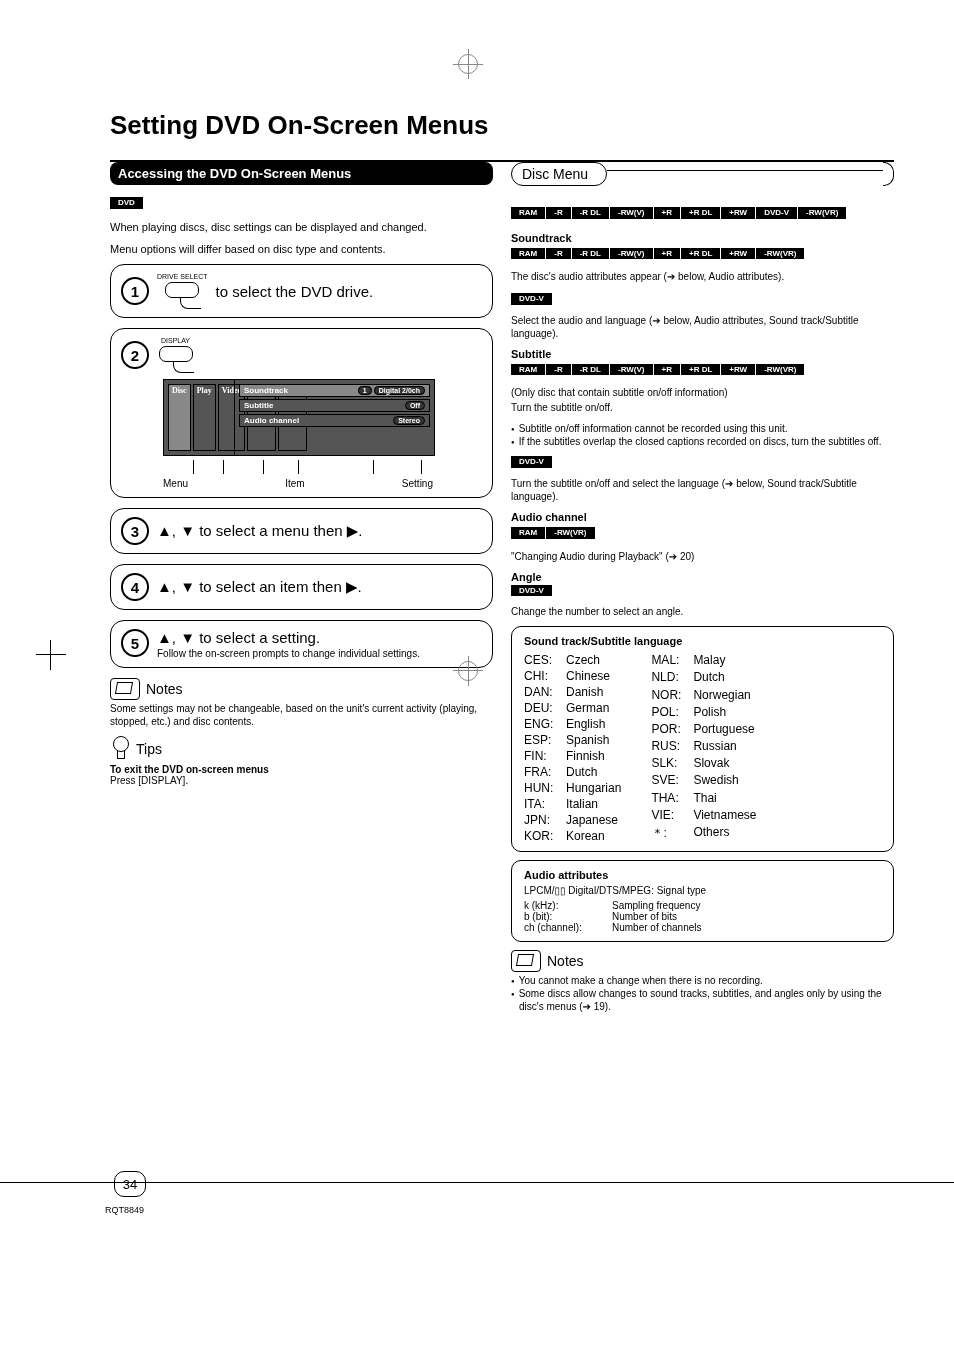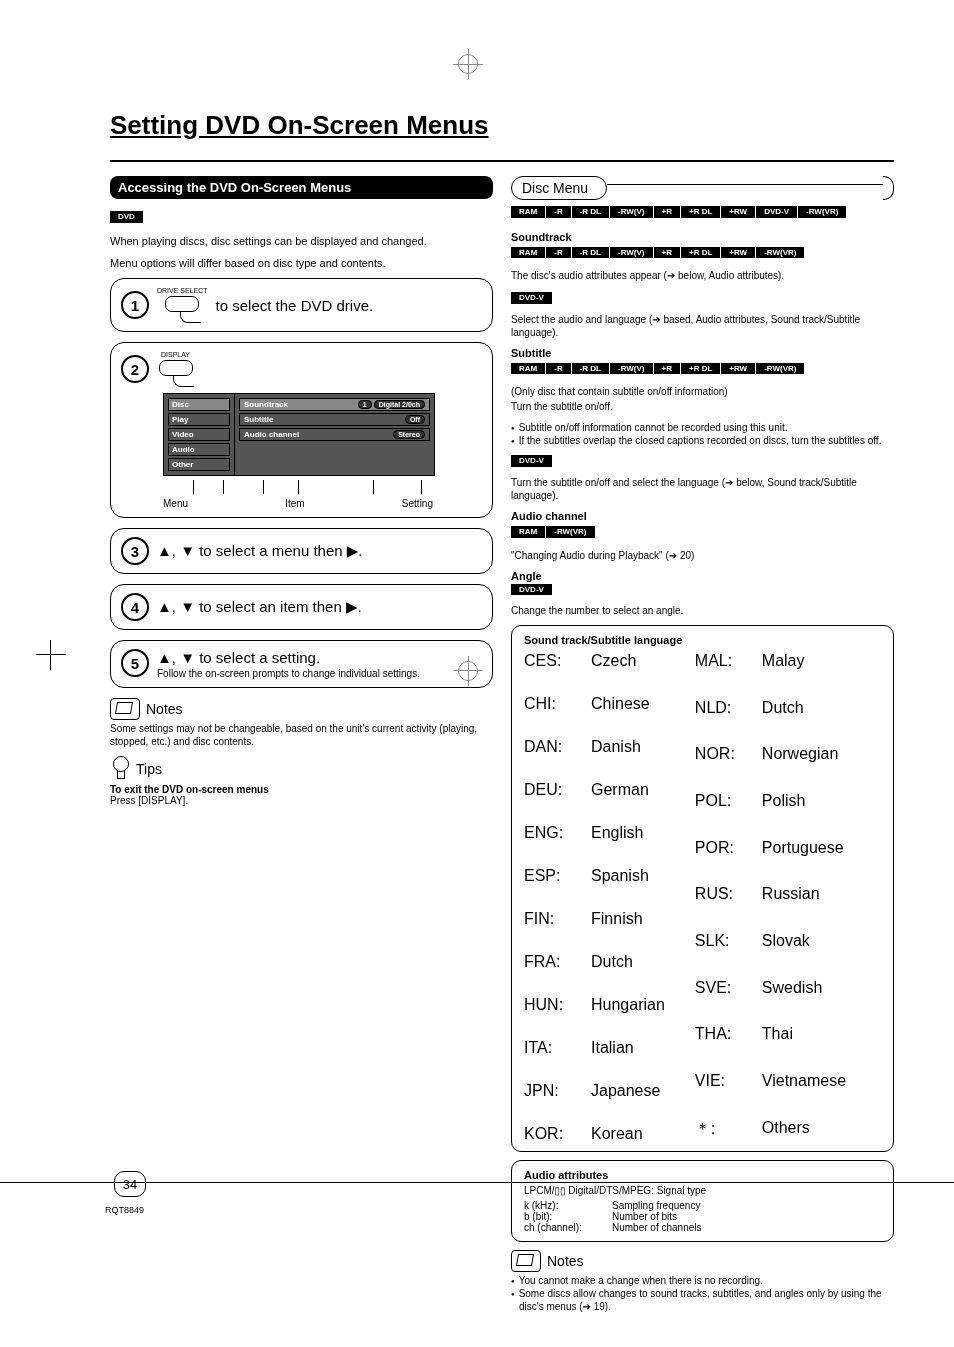--- a/index.html
+++ b/index.html
@@ -30,22 +30,20 @@
     content: ""; position: absolute; background: #888;
   }
   .crop-circle::before { width: 30px; height: 1px; }
   .crop-circle::after { width: 1px; height: 30px; }
   .crop-bottom { position: absolute; bottom: 60px; left: 458px; }
   .main-title {
     font-size: 26px;
     font-weight: bold;
     border-bottom: 2px solid #000;
     padding-bottom: 19px;
-    margin-bottom: 14px;
-    text-decoration: underline;
   }
   .columns {
     display: flex;
     gap: 18px;
   }
   .col {
     flex: 1;
     min-width: 0;
   }
   .black-bar {
@@ -110,23 +108,24 @@
   .osd {
     border: 1.5px solid #000;
     background: #555;
     padding: 0;
     margin: 6px 0 4px 42px;
     width: 270px;
   }
   .osd-row { display: flex; }
   .osd-left {
     width: 62px;
-    display: flex; flex-direction: column;
+    display: flex; flex-direction: row;
     padding: 4px;
     gap: 2px;
+    font-family: Liberation Serif, serif;
   }
   .osd-tab {
     border: 1.5px solid #000;
     color: #fff;
     font-size: 8px;
     font-weight: bold;
     padding: 1px 3px;
     background: #555;
   }
   .osd-tab.active { background: #888; }
@@ -197,21 +196,21 @@
     border: 1px solid #000;
     border-top: none;
   }
   .section-hdr {
     font-size: 14px; margin: 8px 0 2px 0;
     display: flex; align-items: center;
   }
   .sub-hdr { font-weight: bold; font-size: 11px; margin-top: 6px; }
   .pill-title {
     display: flex; align-items: center;
-    margin-bottom: 2px;
+    margin-bottom: 17px;
   }
   .pill-title .inner {
     border: 1px solid #000;
     border-radius: 14px;
     padding: 3px 18px 3px 10px;
     font-size: 14px;
     flex: 0 0 auto;
   }
   .pill-title .cap {
     width: 10px;
@@ -221,21 +220,21 @@
     border-radius: 0 10px 10px 0;
     height: 22px;
   }
   .box {
     border: 1px solid #000;
     border-radius: 10px;
     padding: 8px 12px;
     margin: 8px 0;
   }
   .lang-table { display: flex; gap: 30px; }
-  .lang-col { display: grid; grid-template-columns: 42px 1fr; row-gap: 2px; font-size: 16px; gap: 25px; }
+  .lang-col { display: grid; grid-template-columns: 42px 1fr; row-gap: 2px; font-size: 12px; }
   .attr-row { display: flex; font-size: 10px; }
   .attr-row .k { width: 88px; }
   ul.bullets { list-style: none; padding: 0; margin: 2px 0 6px 0; }
   ul.bullets li::before { content: "\25CF"; font-size: 6px; margin-right: 4px; position: relative; top: -1px; }
   ul.bullets li { font-size: 10px; line-height: 1.3; padding-left: 8px; text-indent: -8px; }
   .arrow { font-family: Arial; }
   .page-num {
     position: absolute;
     bottom: 150px;
     left: 114px;
@@ -386,21 +385,21 @@
         <span style="flex:1;border-top:1px solid #000;margin-top:-8px;"></span>
         <span class="cap"></span>
       </div>
 
       <div class="tag-row" id="top-tags"><span class="tag">RAM</span><span class="tag">-R</span><span class="tag">-R DL</span><span class="tag">-RW(V)</span><span class="tag">+R</span><span class="tag">+R DL</span><span class="tag">+RW</span><span class="tag">DVD-V</span><span class="tag">-RW(VR)</span></div>
 
       <div class="sub-hdr">Soundtrack</div>
       <div class="tag-row" id="st-tags"><span class="tag">RAM</span><span class="tag">-R</span><span class="tag">-R DL</span><span class="tag">-RW(V)</span><span class="tag">+R</span><span class="tag">+R DL</span><span class="tag">+RW</span><span class="tag">-RW(VR)</span></div>
       <p style="font-size:10px;">The disc's audio attributes appear (➔ below, Audio attributes).</p>
       <span class="tag">DVD-V</span>
-      <p style="font-size:10px;">Select the audio and language (➔ based, Audio attributes, Sound track/Subtitle language).</p>
+      <p style="font-size:10px;">Select the audio and language (➔ below, Audio attributes, Sound track/Subtitle language).</p>
 
       <div class="sub-hdr">Subtitle</div>
       <div class="tag-row" id="sub-tags"><span class="tag">RAM</span><span class="tag">-R</span><span class="tag">-R DL</span><span class="tag">-RW(V)</span><span class="tag">+R</span><span class="tag">+R DL</span><span class="tag">+RW</span><span class="tag">-RW(VR)</span></div>
       <p style="font-size:10px;margin-bottom:0;">(Only disc that contain subtitle on/off information)</p>
       <p style="font-size:10px;">Turn the subtitle on/off.</p>
       <ul class="bullets" id="sub-bullets">
           <li>Subtitle on/off information cannot be recorded using this unit.</li>
           <li>If the subtitles overlap the closed captions recorded on discs, turn the subtitles off.</li>
         </ul>
       <span class="tag">DVD-V</span>

